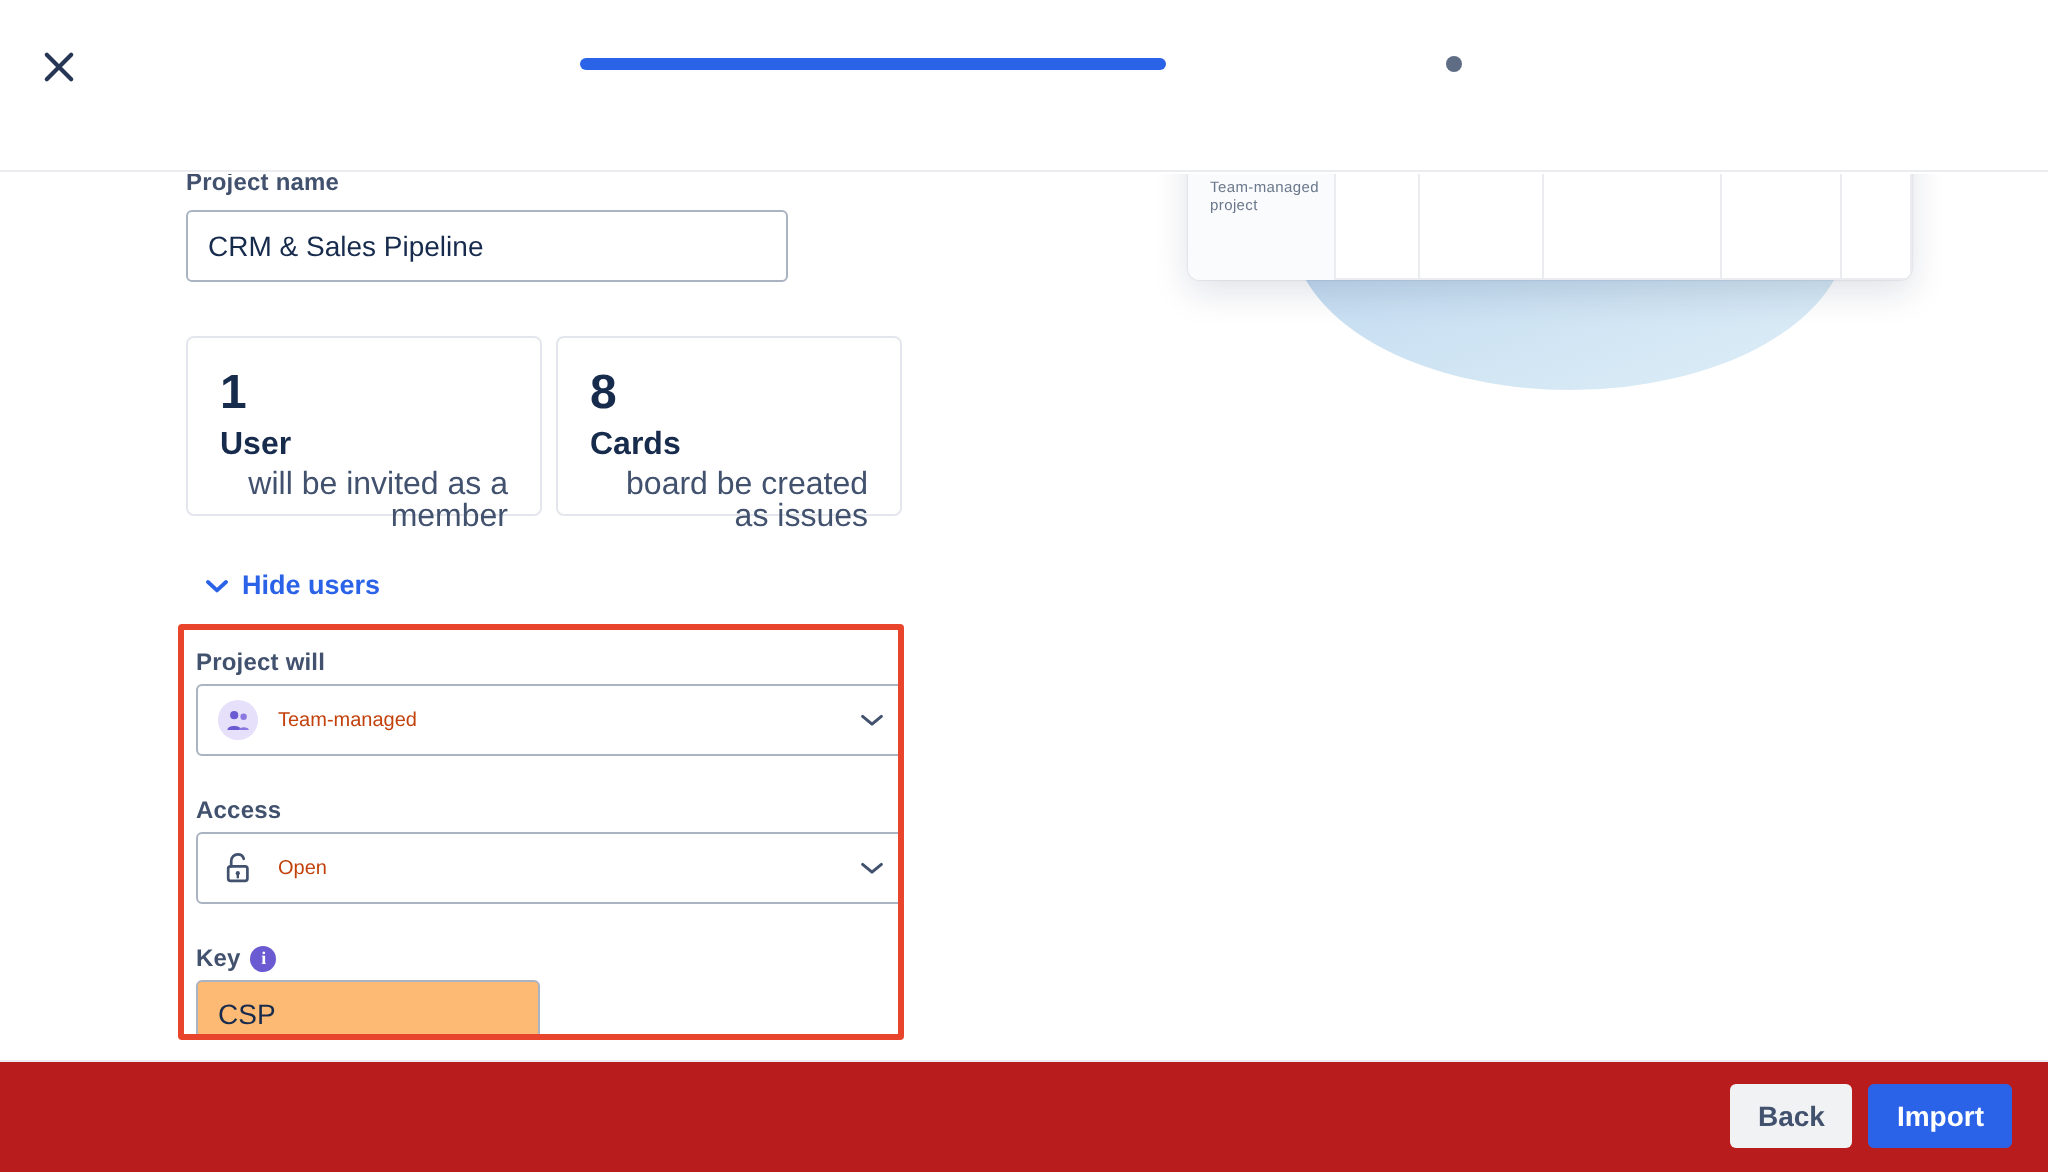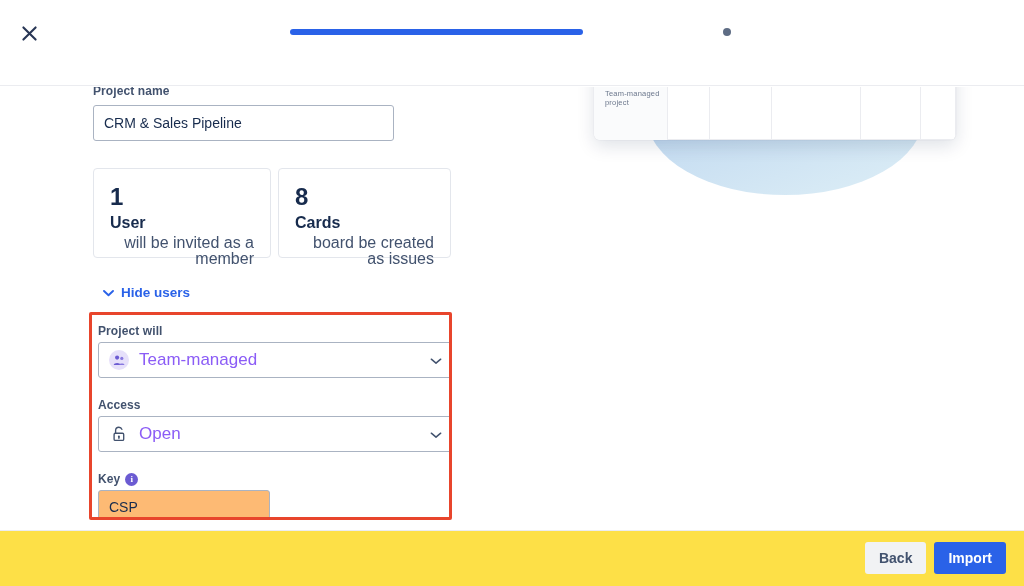--- a/index.html
+++ b/index.html
@@ -240,22 +240,22 @@
     border-radius: 3px;
     display: flex;
     align-items: center;
     padding: 0 10px;
     cursor: pointer;
   }
   .select-pt { top: 27px; }
   .select-ac { top: 101px; }
 
   .select-value {
-    font-size: 17px;
-    color: #8b5cf6;
+    font-size: 10px;
+    color: #c2410c;
     margin-left: 10px;
     flex: 1;
   }
 
   .key-input {
     position: absolute;
     top: 175px;
     left: 6px;
     width: 172px;
     height: 34px;
@@ -365,21 +365,21 @@
   .pc-key { font-size: 8px; color: #6b778c; letter-spacing: 0.6px; }
   .pc-green { width: 46px; height: 14px; border-radius: 3px; background: #b6e5cc; }
   .pc-yellow { width: 18px; height: 18px; border-radius: 50%; background: #e8c44a; }
 
   
   .footer {
     position: absolute;
     bottom: 0; left: 0;
     width: 1024px;
     height: 56px;
-    background: #fde047;
+    background: #b91c1c;
     border-top: 1px solid #ebecf0;
   }
 
   .footer-actions {
     position: absolute;
     top: 11px;
     right: 18px;
     display: flex;
     gap: 8px;
     align-items: center;

